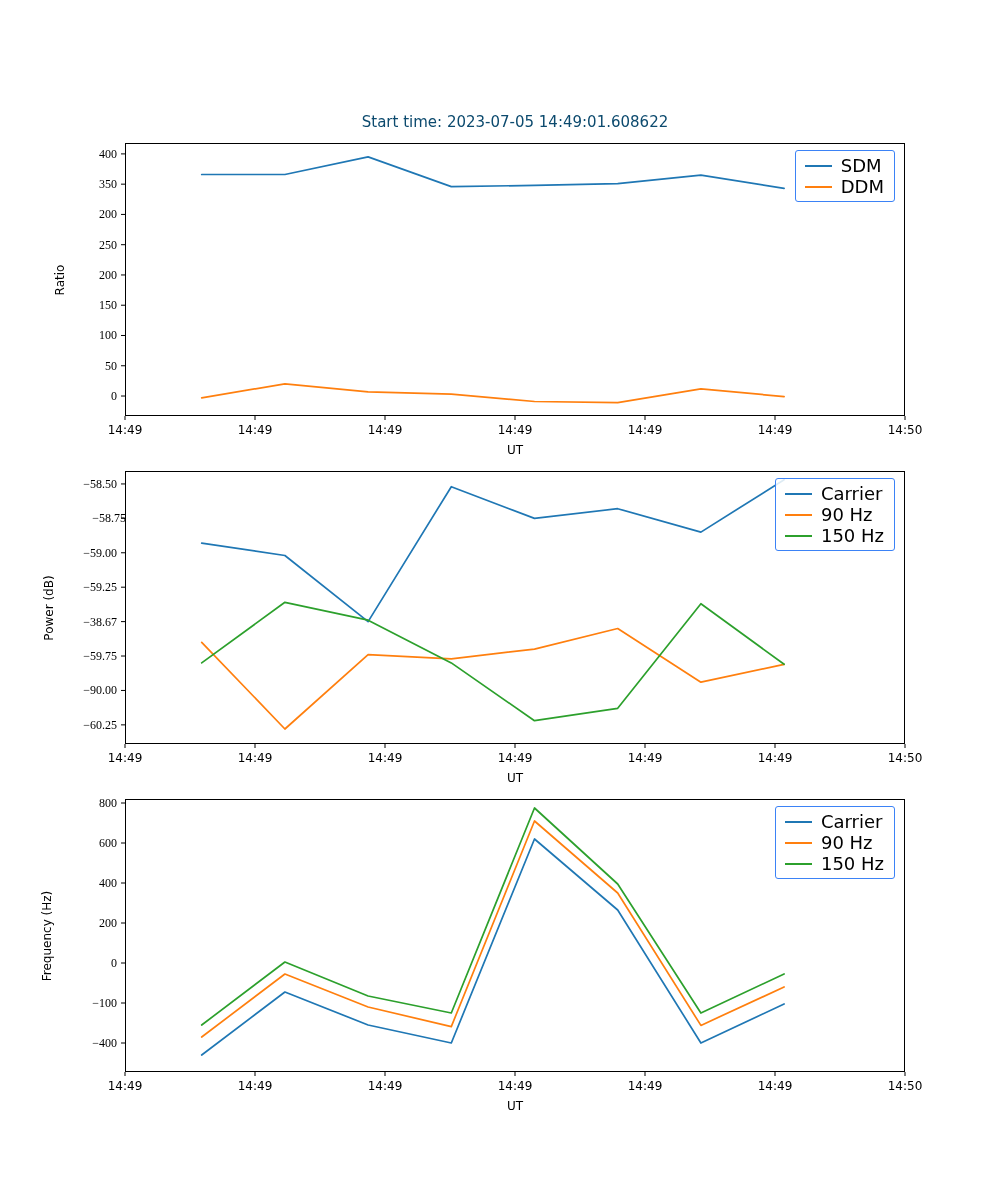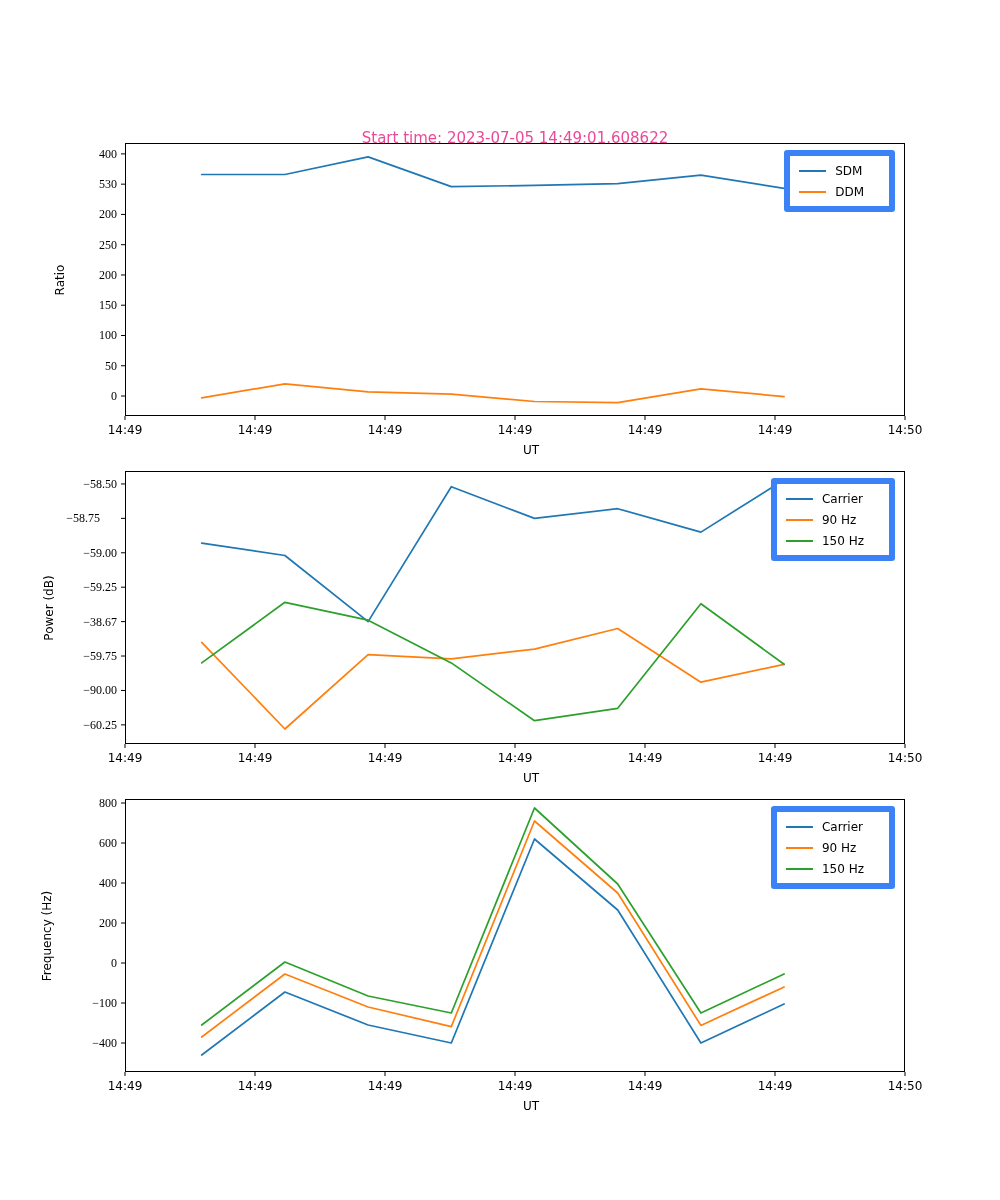--- a/index.html
+++ b/index.html
@@ -8,25 +8,25 @@
     width: 1000px;
     height: 1200px;
     background: #ffffff;
     font-family: "DejaVu Sans", "Liberation Sans", sans-serif;
     color: #000000;
     overflow: hidden;
   }
   .chart-title {
     position: absolute;
     left: 125px;
-    top: 129px;
+    top: 113px;
     width: 780px;
     text-align: center;
     font-size: 15px;
-    color: #ec4899;
+    color: #0c4a6e;
     white-space: nowrap;
   }
   .axes {
     position: absolute;
     width: 780px;
     height: 273px;
   }
   .axes svg { position: absolute; left: 0; top: 0; overflow: visible; }
   .tick-label {
     position: absolute;
@@ -35,28 +35,28 @@
     white-space: nowrap;
   }
   .ytick { text-align: right; font-family: Liberation Serif, serif; }
   .xtick { text-align: center; }
   .axis-label {
     position: absolute;
     font-size: 12px;
     white-space: nowrap;
   }
   .ylabel { transform: translate(-50%, -50%) rotate(-90deg); }
-  .xlabel { transform: translate(-50%, 0); margin-left: 16px; }
+  .xlabel { transform: translate(-50%, 0); }
   .legend {
     position: absolute;
     background: rgba(255,255,255,0.85);
-    border: 6px solid #3b82f6;
+    border: 1px solid #3b82f6;
     border-radius: 3px;
-    padding: 4px 25px 4px 9px;
-    font-size: 12px;
+    padding: 4px 10px 4px 9px;
+    font-size: 18px;
   }
   .legend-entry {
     display: flex;
     align-items: center;
     height: 21px;
   }
   .legend-swatch {
     display: inline-block;
     width: 27px;
     height: 2px;
@@ -95,21 +95,21 @@
       </svg>
     </div>
     <div class="tick-label xtick" style="left: 85px; top: 422px; width: 80px;">14:49</div>
     <div class="tick-label xtick" style="left: 215px; top: 422px; width: 80px;">14:49</div>
     <div class="tick-label xtick" style="left: 345px; top: 422px; width: 80px;">14:49</div>
     <div class="tick-label xtick" style="left: 475px; top: 422px; width: 80px;">14:49</div>
     <div class="tick-label xtick" style="left: 605px; top: 422px; width: 80px;">14:49</div>
     <div class="tick-label xtick" style="left: 735px; top: 422px; width: 80px;">14:49</div>
     <div class="tick-label xtick" style="left: 865px; top: 422px; width: 80px;">14:50</div>
     <div class="tick-label ytick" style="left: 47px; top: 145.896px; width: 70px;">400</div>
-    <div class="tick-label ytick" style="left: 47px; top: 176.162px; width: 70px;">530</div>
+    <div class="tick-label ytick" style="left: 47px; top: 176.162px; width: 70px;">350</div>
     <div class="tick-label ytick" style="left: 47px; top: 206.428px; width: 70px;">200</div>
     <div class="tick-label ytick" style="left: 47px; top: 236.694px; width: 70px;">250</div>
     <div class="tick-label ytick" style="left: 47px; top: 266.96px; width: 70px;">200</div>
     <div class="tick-label ytick" style="left: 47px; top: 297.226px; width: 70px;">150</div>
     <div class="tick-label ytick" style="left: 47px; top: 327.492px; width: 70px;">100</div>
     <div class="tick-label ytick" style="left: 47px; top: 357.758px; width: 70px;">50</div>
     <div class="tick-label ytick" style="left: 47px; top: 388.024px; width: 70px;">0</div>
     <div class="axis-label ylabel" style="left: 60px; top: 279.5px;">Ratio</div>
     <div class="axis-label xlabel" style="left: 515px; top: 443px;">UT</div>
     <div class="legend" style="right: 105px; top: 150px;">
@@ -146,21 +146,21 @@
       </svg>
     </div>
     <div class="tick-label xtick" style="left: 85px; top: 750px; width: 80px;">14:49</div>
     <div class="tick-label xtick" style="left: 215px; top: 750px; width: 80px;">14:49</div>
     <div class="tick-label xtick" style="left: 345px; top: 750px; width: 80px;">14:49</div>
     <div class="tick-label xtick" style="left: 475px; top: 750px; width: 80px;">14:49</div>
     <div class="tick-label xtick" style="left: 605px; top: 750px; width: 80px;">14:49</div>
     <div class="tick-label xtick" style="left: 735px; top: 750px; width: 80px;">14:49</div>
     <div class="tick-label xtick" style="left: 865px; top: 750px; width: 80px;">14:50</div>
     <div class="tick-label ytick" style="left: 47px; top: 475.941px; width: 70px;">−58.50</div>
-    <div class="tick-label ytick" style="left: 30px; top: 510.359px; width: 70px;">−58.75</div>
+    <div class="tick-label ytick" style="left: 56px; top: 510.359px; width: 70px;">−58.75</div>
     <div class="tick-label ytick" style="left: 47px; top: 544.776px; width: 70px;">−59.00</div>
     <div class="tick-label ytick" style="left: 47px; top: 579.194px; width: 70px;">−59.25</div>
     <div class="tick-label ytick" style="left: 47px; top: 613.611px; width: 70px;">−38.67</div>
     <div class="tick-label ytick" style="left: 47px; top: 648.029px; width: 70px;">−59.75</div>
     <div class="tick-label ytick" style="left: 47px; top: 682.446px; width: 70px;">−90.00</div>
     <div class="tick-label ytick" style="left: 47px; top: 716.864px; width: 70px;">−60.25</div>
     <div class="axis-label ylabel" style="left: 49px; top: 607.5px;">Power (dB)</div>
     <div class="axis-label xlabel" style="left: 515px; top: 771px;">UT</div>
     <div class="legend" style="right: 105px; top: 478px;">
       <div class="legend-entry">

